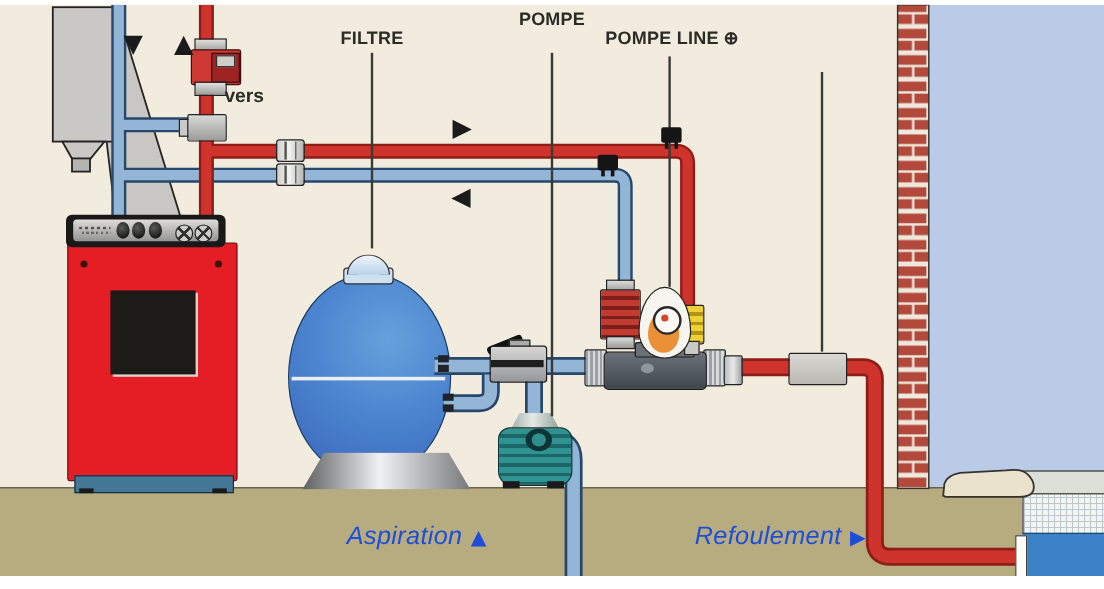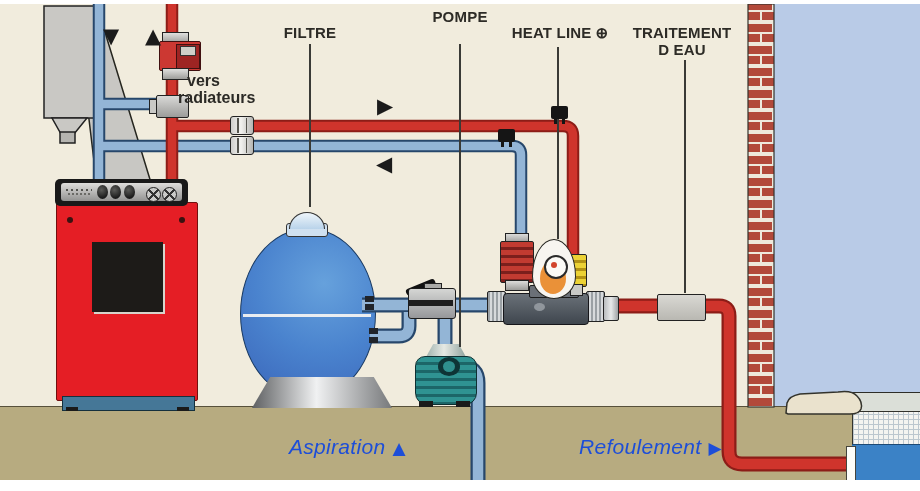--- a/index.html
+++ b/index.html
@@ -270,30 +270,25 @@
   <div class="abs sensor" style="left:551px;top:106px;"></div>
   <div class="abs sensor" style="left:498px;top:129px;"></div>
 
   <span class="flowarrow" style="left:103px;top:26px;">▼</span>
   <span class="flowarrow" style="left:145px;top:26px;">▲</span>
   <span class="flowarrow" style="left:377px;top:96px;">▶</span>
   <span class="flowarrow" style="left:376px;top:154px;">◀</span>
 
   <div class="vers-label">
     <div class="vers-l1">vers</div>
-    <div>radiateurs</div>
   </div>
   <div class="toplabel" style="left:268px;top:24px;width:84px;text-align:center;">FILTRE</div>
   <div class="toplabel" style="left:418px;top:8px;width:84px;">POMPE</div>
   <div class="toplabel" style="left:500px;top:24px;width:120px;">
-    <span>HEAT LINE</span><span class="heat-sym">⊕</span>
-  </div>
-  <div class="toplabel" style="left:628px;top:24px;width:108px;">
-    <div>TRAITEMENT</div>
-    <div>D EAU</div>
+    <span>POMPE LINE</span><span class="heat-sym">⊕</span>
   </div>
   <div class="ground-label" style="left:289px;">
     <span>Aspiration</span><span class="ground-arrow">▲</span>
   </div>
   <div class="ground-label" style="left:579px;">
     <span>Refoulement</span><span class="ground-arrow">▶</span>
   </div>
 
   <div class="abs margin-top"></div>
   <div class="abs margin-bottom"></div>

